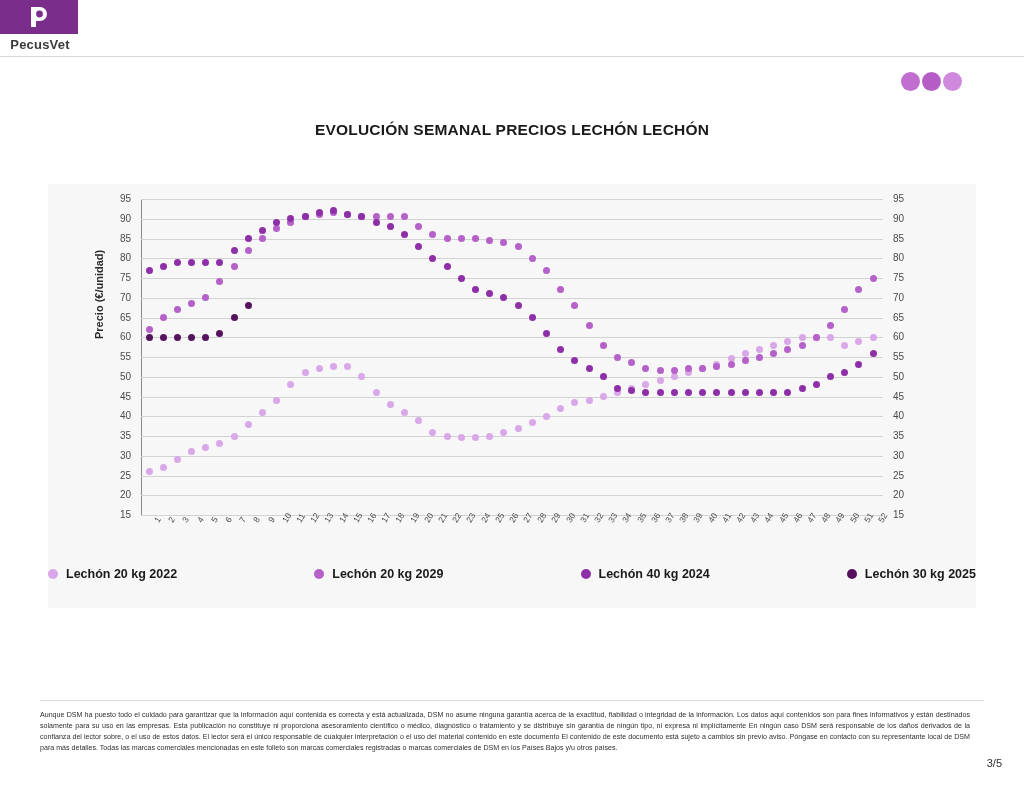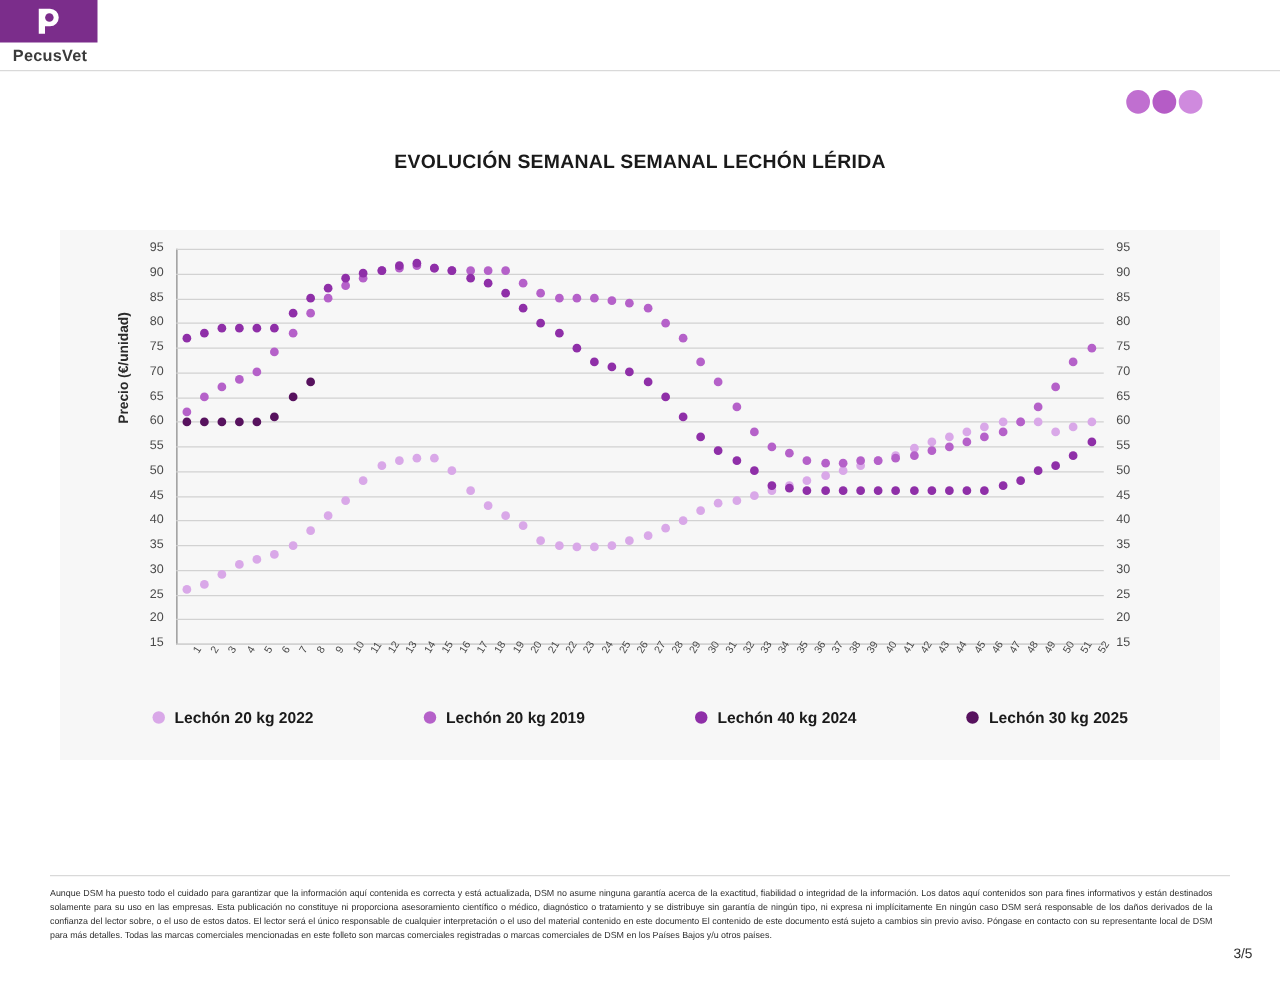--- a/index.html
+++ b/index.html
@@ -157,21 +157,21 @@
     margin-top: -3.5px;
   }
 
   
   .legend {
     position: absolute;
     left: 0;
     top: 383px;
     width: 928px;
     display: flex;
-    justify-content: center;
+    justify-content: space-between;
     gap: 88px;
   }
   .legend-item {
     display: flex;
     align-items: center;
     gap: 8px;
     font-size: 12.5px;
     font-weight: bold;
     color: #1a1a1a;
   }
@@ -223,21 +223,21 @@
   </div>
 </div>
 <div class="header-rule"></div>
 
 <div class="dots-deco">
   <span></span>
     <span></span>
     <span></span>
 </div>
 
-<div class="chart-title">EVOLUCIÓN SEMANAL SEMANAL LECHÓN LÉRIDA</div>
+<div class="chart-title">EVOLUCIÓN SEMANAL PRECIOS LECHÓN LECHÓN</div>
 
 <div class="panel">
   <div class="plot" id="plot">
     <div class="y-title">Precio (€/unidad)</div>
     <div class="y-axis-line"></div>
     <div class="x-axis-line"></div>
   <div class="grid-line" style="top: 316px;"></div>
       <div class="axis-label-left" style="top: 310px; left: 14px;">15</div>
       <div class="axis-label-right" style="top: 310px; left: 798px;">15</div>
       <div class="grid-line" style="top: 296.25px;"></div>
@@ -505,21 +505,21 @@
       <div class="dot" style="left: 139.176px; top: 118.5px; background: rgb(87, 18, 94);"></div>
       <div class="dot" style="left: 153.373px; top: 106.65px; background: rgb(87, 18, 94);"></div>
     </div>
   <div class="legend" id="legend">
       <div class="legend-item">
         <span class="legend-swatch" style="background: rgb(217, 168, 232);"></span>
         <span>Lechón 20 kg 2022</span>
       </div>
       <div class="legend-item">
         <span class="legend-swatch" style="background: rgb(181, 97, 201);"></span>
-        <span>Lechón 20 kg 2019</span>
+        <span>Lechón 20 kg 2029</span>
       </div>
       <div class="legend-item">
         <span class="legend-swatch" style="background: rgb(143, 47, 168);"></span>
         <span>Lechón 40 kg 2024</span>
       </div>
       <div class="legend-item">
         <span class="legend-swatch" style="background: rgb(87, 18, 94);"></span>
         <span>Lechón 30 kg 2025</span>
       </div>
     </div>

